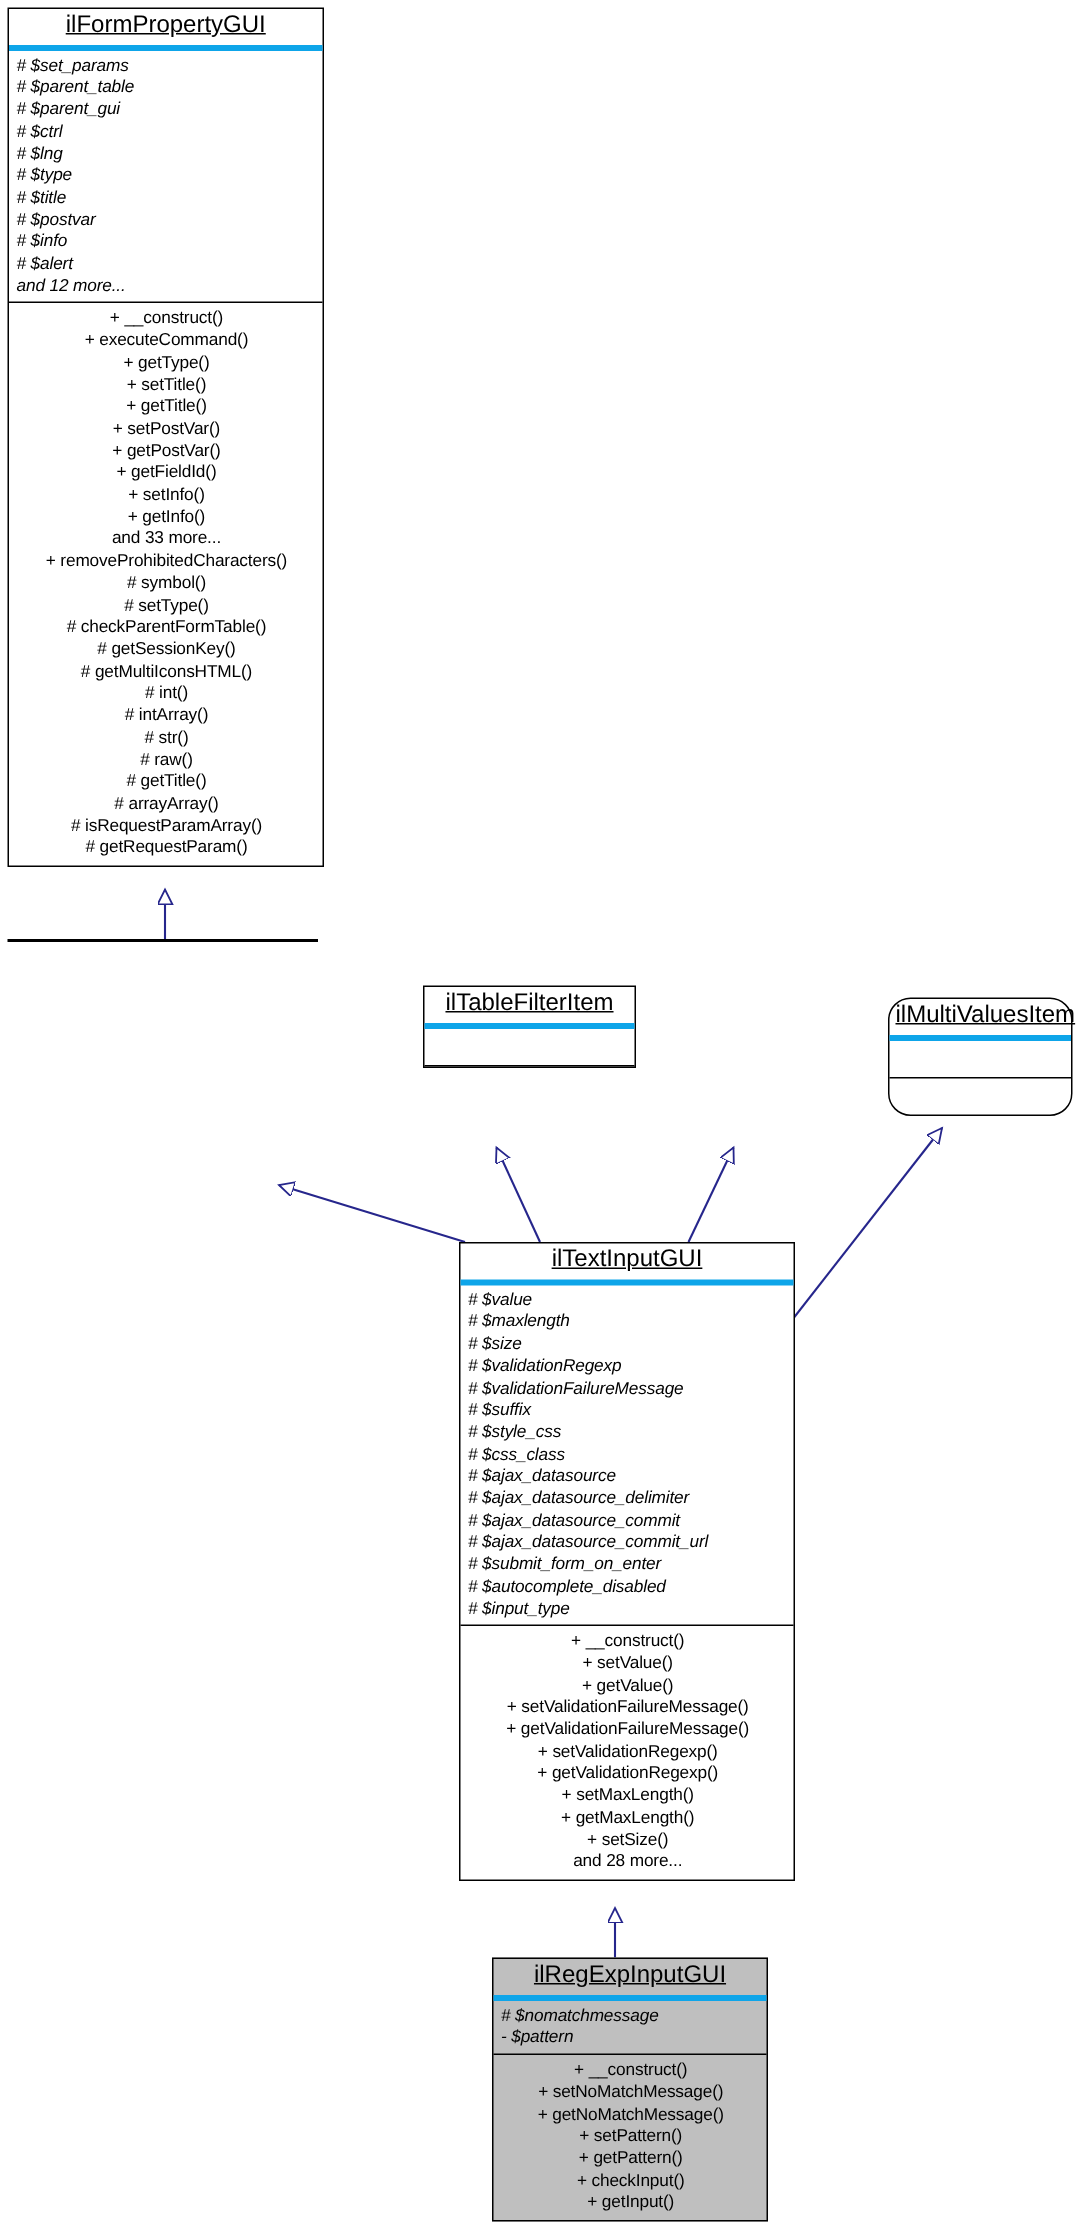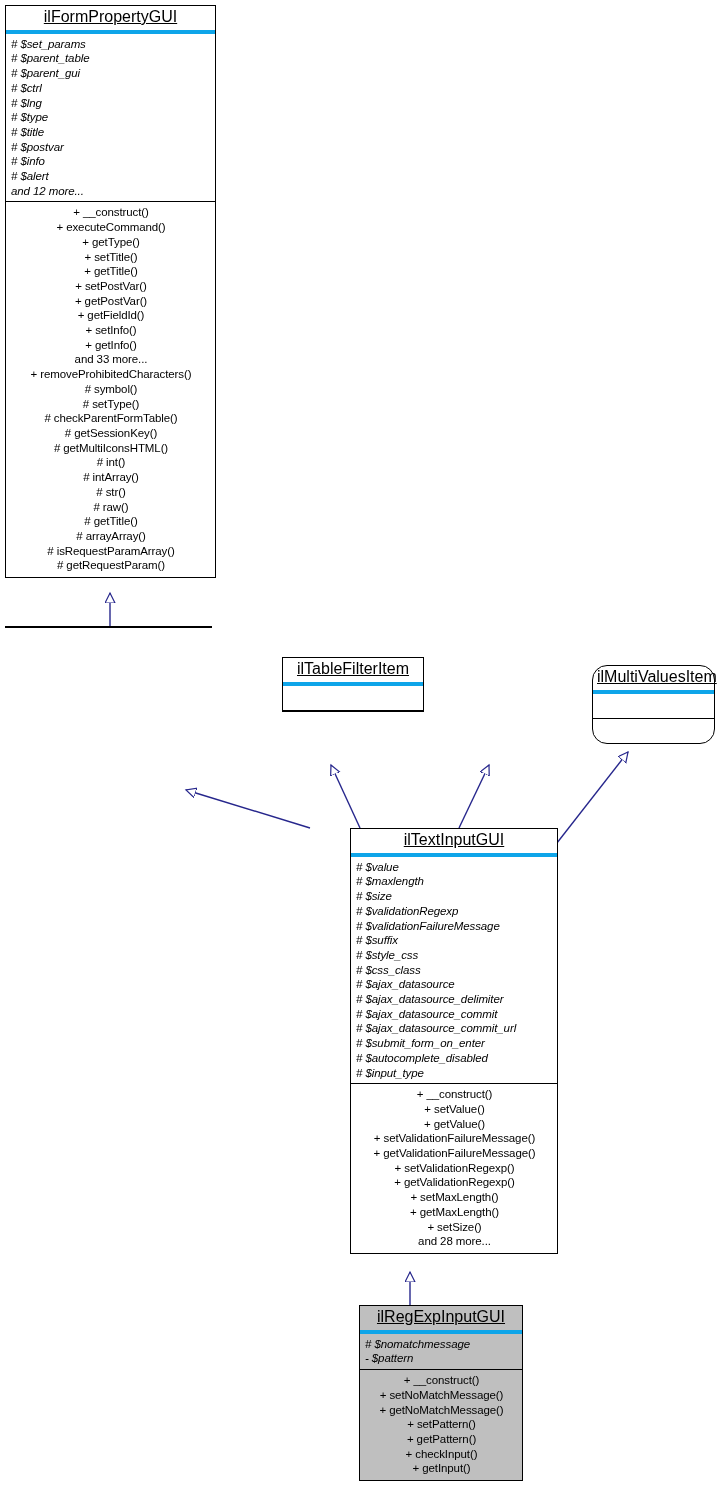--- a/index.html
+++ b/index.html
@@ -63,22 +63,22 @@
   .member {
     white-space: nowrap;
     letter-spacing: -0.1px;
   }
   
   #box-ilFormPropertyGUI        { left: 5px;   top: 5px;    width: 211px; }
   #box-ilSubEnabledFormPropertyGUI { left: 5px; top: 626px; width: 207px; }
   #box-ilTableFilterItem        { left: 236px; top: 657px;  width: 142px; margin-left: 46px; }
   #box-ilToolbarItem            { left: 432px; top: 665px;  width: 137px; }
   #box-ilMultiValuesItem        { left: 592px; top: 665px;  width: 123px; border-radius: 15px; }
-  #box-ilTextInputGUI           { left: 306px; top: 828px;  width: 208px; margin-left: 44px; }
-  #box-ilRegExpInputGUI         { left: 328px; top: 1305px; width: 164px; margin-left: 31px; }
+  #box-ilTextInputGUI           { left: 306px; top: 828px;  width: 224px; }
+  #box-ilRegExpInputGUI         { left: 328px; top: 1305px; width: 184px; }
 </style>
 </head>
 <body>
 
 <div id="diagram">
 
   <svg class="connectors" viewBox="0 0 721 1491" width="721" height="1491">
     <defs>
       <marker id="hollow-tri" markerWidth="12" markerHeight="12" refX="10" refY="5" orient="auto" markerUnits="userSpaceOnUse">
         <path d="M0,0 L10,5 L0,10 z" fill="#ffffff" stroke="#26268c" stroke-width="1.2"></path>

